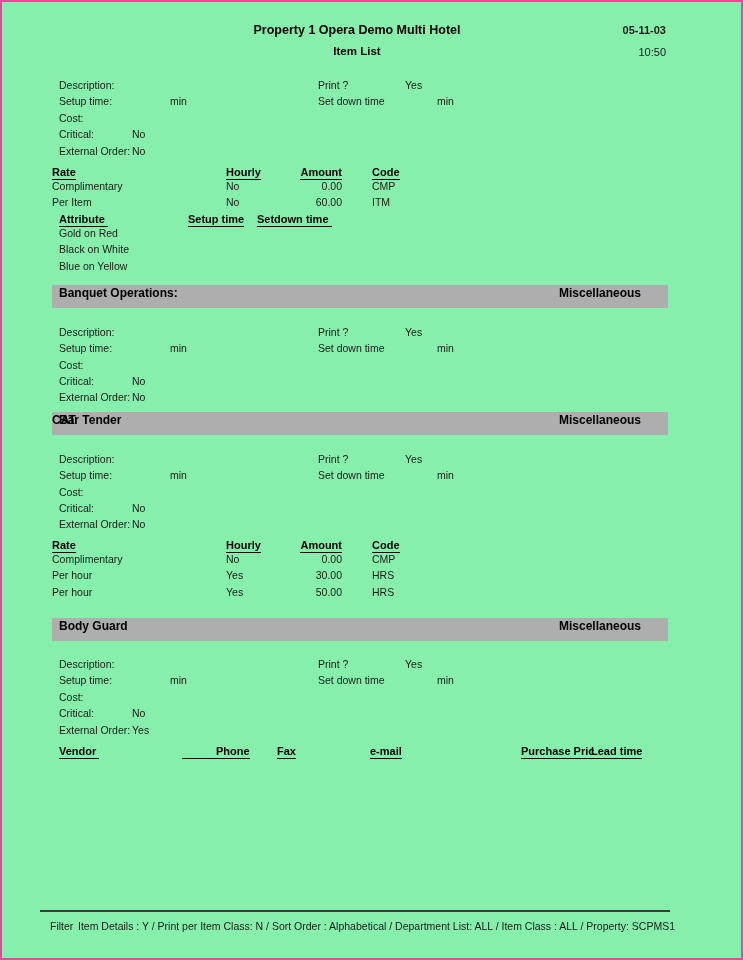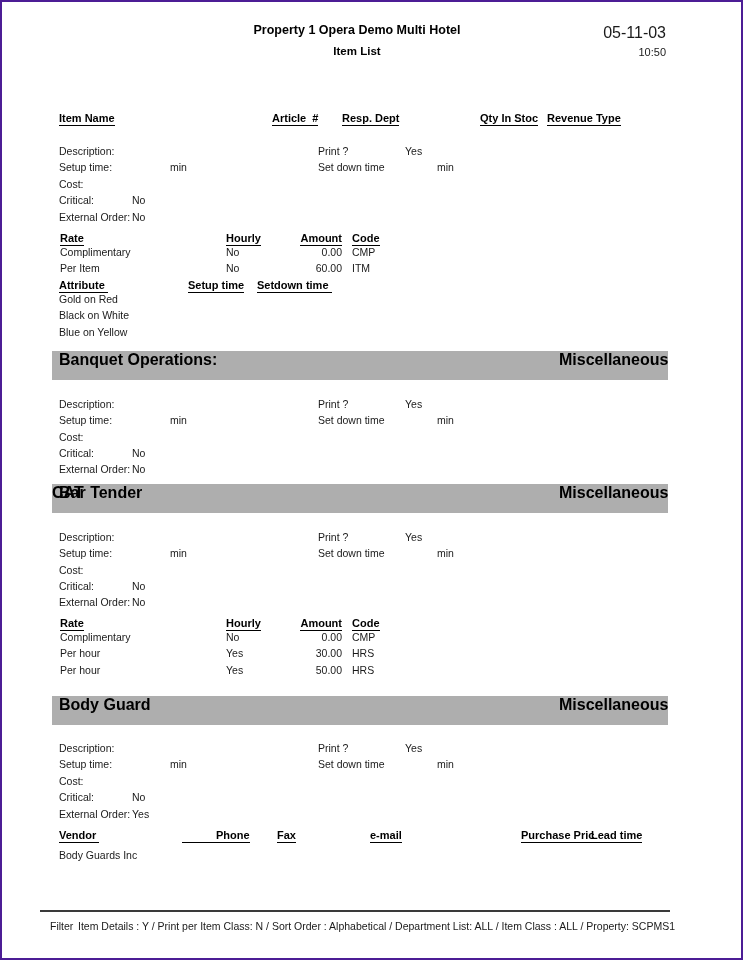--- a/index.html
+++ b/index.html
@@ -1,61 +1,61 @@
 <!DOCTYPE html>
 <html><head>
 <meta charset="utf-8">
 <style>
   html,body { margin:0; padding:0; background:#e8e8e8; }
   #page {
     position:relative;
     width:743px; height:960px;
-    background:#ffffff;
-    border:2px solid #4c1d95;
+    background:#86efac;
+    border:2px solid #ec4899;
     box-sizing:border-box;
     font-family:"Liberation Sans","DejaVu Sans",sans-serif;
     color:#1a1a1a;
     overflow:hidden;
   }
   .at { position:absolute; top:0; white-space:pre; }
   .r  { position:relative; height:16.4px; font-size:10.5px; line-height:12px; }
   .hdr-r { position:relative; height:14px; font-size:11px; font-weight:bold; color:#000; }
   .u { border-bottom:1px solid #000; padding-bottom:1px; }
 
   
   #report-header { position:relative; height:58px; }
   #report-header .title  { position:absolute; top:21px; left:0; width:710px; text-align:center; font-size:12.5px; font-weight:bold; color:#000; }
   #report-header .subtitle { position:absolute; top:43px; left:0; width:710px; text-align:center; font-size:11.5px; font-weight:bold; color:#000; }
-  #report-header .date { position:absolute; top:22px; right:75px; font-size:16px; }
+  #report-header .date { position:absolute; top:22px; right:75px; font-size:11px;font-weight:bold; }
   #report-header .time { position:absolute; top:44px; right:75px; font-size:11px; }
 
   
   .ch1{left:57px;} .ch2{left:270px;} .ch3{left:340px;} .ch4{left:478px;} .ch5{left:545px;}
 
   
   .c1{left:57px;} .cv{left:130px;} .cmin{left:168px;}
   .cp{left:316px;} .cpy{left:403px;} .cpm{left:435px;}
 
   
-  .rt1{left:58px;} .rt2{left:224px;}
+  .rt1{left:50px;} .rt2{left:224px;}
   .rt3{left:285px; width:55px; text-align:right;}
-  .rt4{left:350px;}
+  .rt4{left:370px;}
 
   
   .a1{left:57px;} .a2{left:186px;} .a3{left:255px;}
 
   
   .v1{left:57px;} .v2{left:180px;padding-left:34px;} .v3{left:275px;} .v4{left:368px;} .v5{left:519px;} .v6{left:589px;}
 
   
   .bar {
     position:relative;
-    margin-left:50px; width:616px; height:29px;
+    margin-left:50px; width:616px; height:23px;
     background:#aeaeae;
-    font-size:16px; font-weight:bold; color:#000;
+    font-size:12px; font-weight:bold; color:#000;
     line-height:17px;
   }
   .bar .bar-name    { position:absolute; left:7px;  top:0; white-space:nowrap; }
   .bar .bar-dept    { position:absolute; left:0; width:100%; text-align:left; top:0; }
   .bar .bar-revenue { position:absolute; left:507px; top:0; white-space:nowrap; }
 
   
   #footer-line { position:absolute; top:908px; left:38px; width:630px; border-top:2px solid #3a3a3a; }
   #footer-text { position:absolute; top:918px; left:0; width:743px; height:14px; font-size:10.5px; }
   #footer-text .flt-label { position:absolute; left:48px; }
@@ -66,27 +66,20 @@
 
 <div id="page">
 
   <div id="report-header">
     <div class="title">Property 1 Opera Demo Multi Hotel</div>
     <div class="subtitle">Item List</div>
     <div class="date">05-11-03</div>
     <div class="time">10:50</div>
   </div>
 
-  <div class="hdr-r" style="margin-top:52px;">
-    <span class="at ch1 u">Item Name</span>
-    <span class="at ch2 u">Article  #</span>
-    <span class="at ch3 u">Resp. Dept</span>
-    <span class="at ch4 u">Qty In Stoc</span>
-    <span class="at ch5 u">Revenue Type</span>
-  </div>
 
   <div style="margin-top:19px;">
     <div class="r">
       <span class="at c1">Description:</span>
       <span class="at cp">Print ?</span>
       <span class="at cpy">Yes</span>
     </div>
     <div class="r">
       <span class="at c1">Setup time:</span>
       <span class="at cmin">min</span>
@@ -255,23 +248,20 @@
     </div>
 
     <div class="r hdr-r" style="margin-top:5px;">
       <span class="at v1 u">Vendor </span>
       <span class="at v2 u">Phone</span>
       <span class="at v3 u">Fax</span>
       <span class="at v4 u">e-mail</span>
       <span class="at v5 u">Purchase Pric</span>
       <span class="at v6 u">Lead time</span>
     </div>
-    <div class="r" style="margin-top:6px;">
-      <span class="at v1">Body Guards Inc</span>
-    </div>
   </div>
 
   <div id="footer-line"></div>
   <div id="footer-text">
     <span class="flt-label">Filter</span>
     <span class="flt-value">Item Details : Y / Print per Item Class: N / Sort Order : Alphabetical / Department List: ALL / Item Class : ALL / Property: SCPMS1</span>
   </div>
 
 </div>
 

